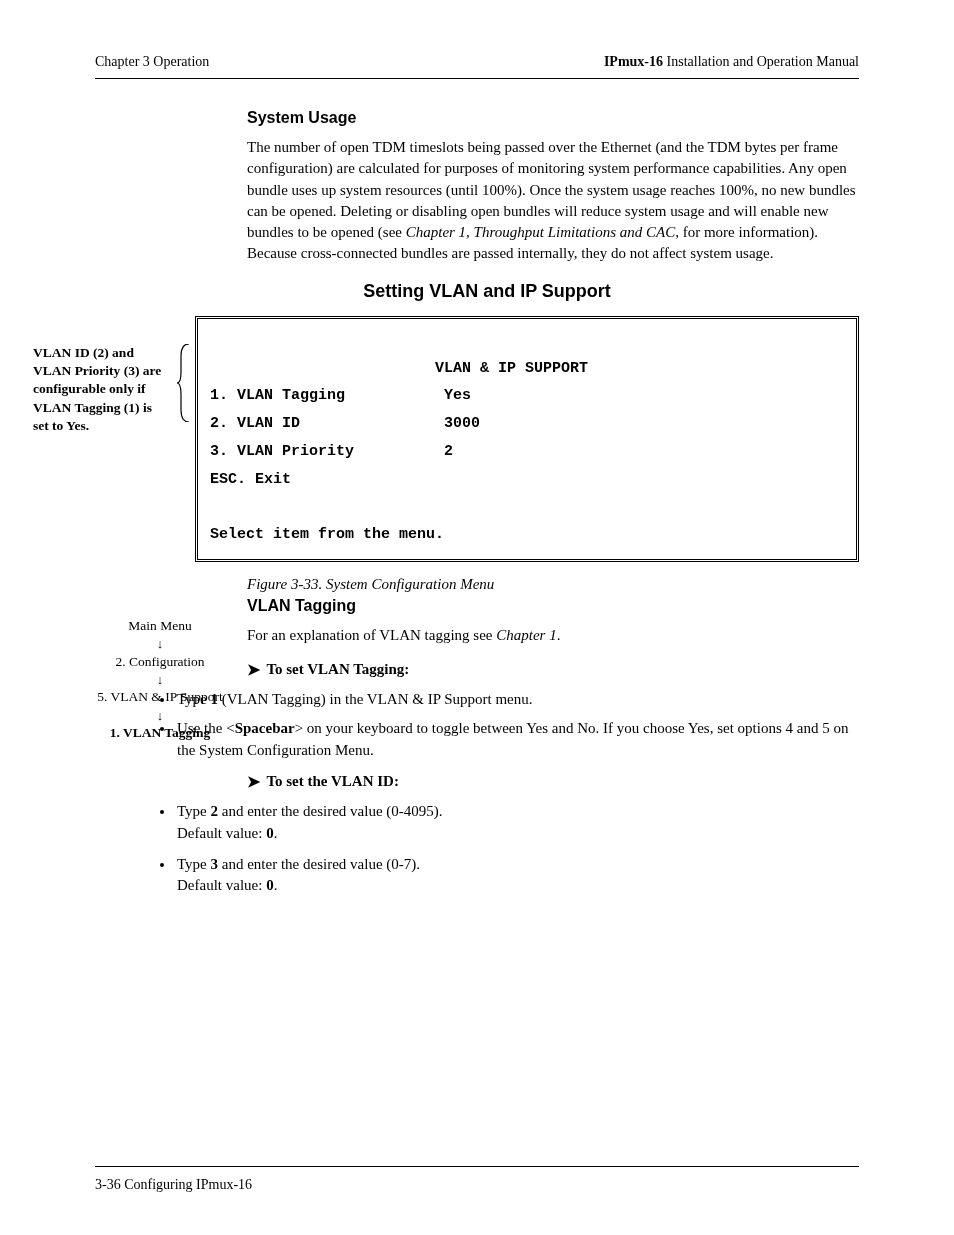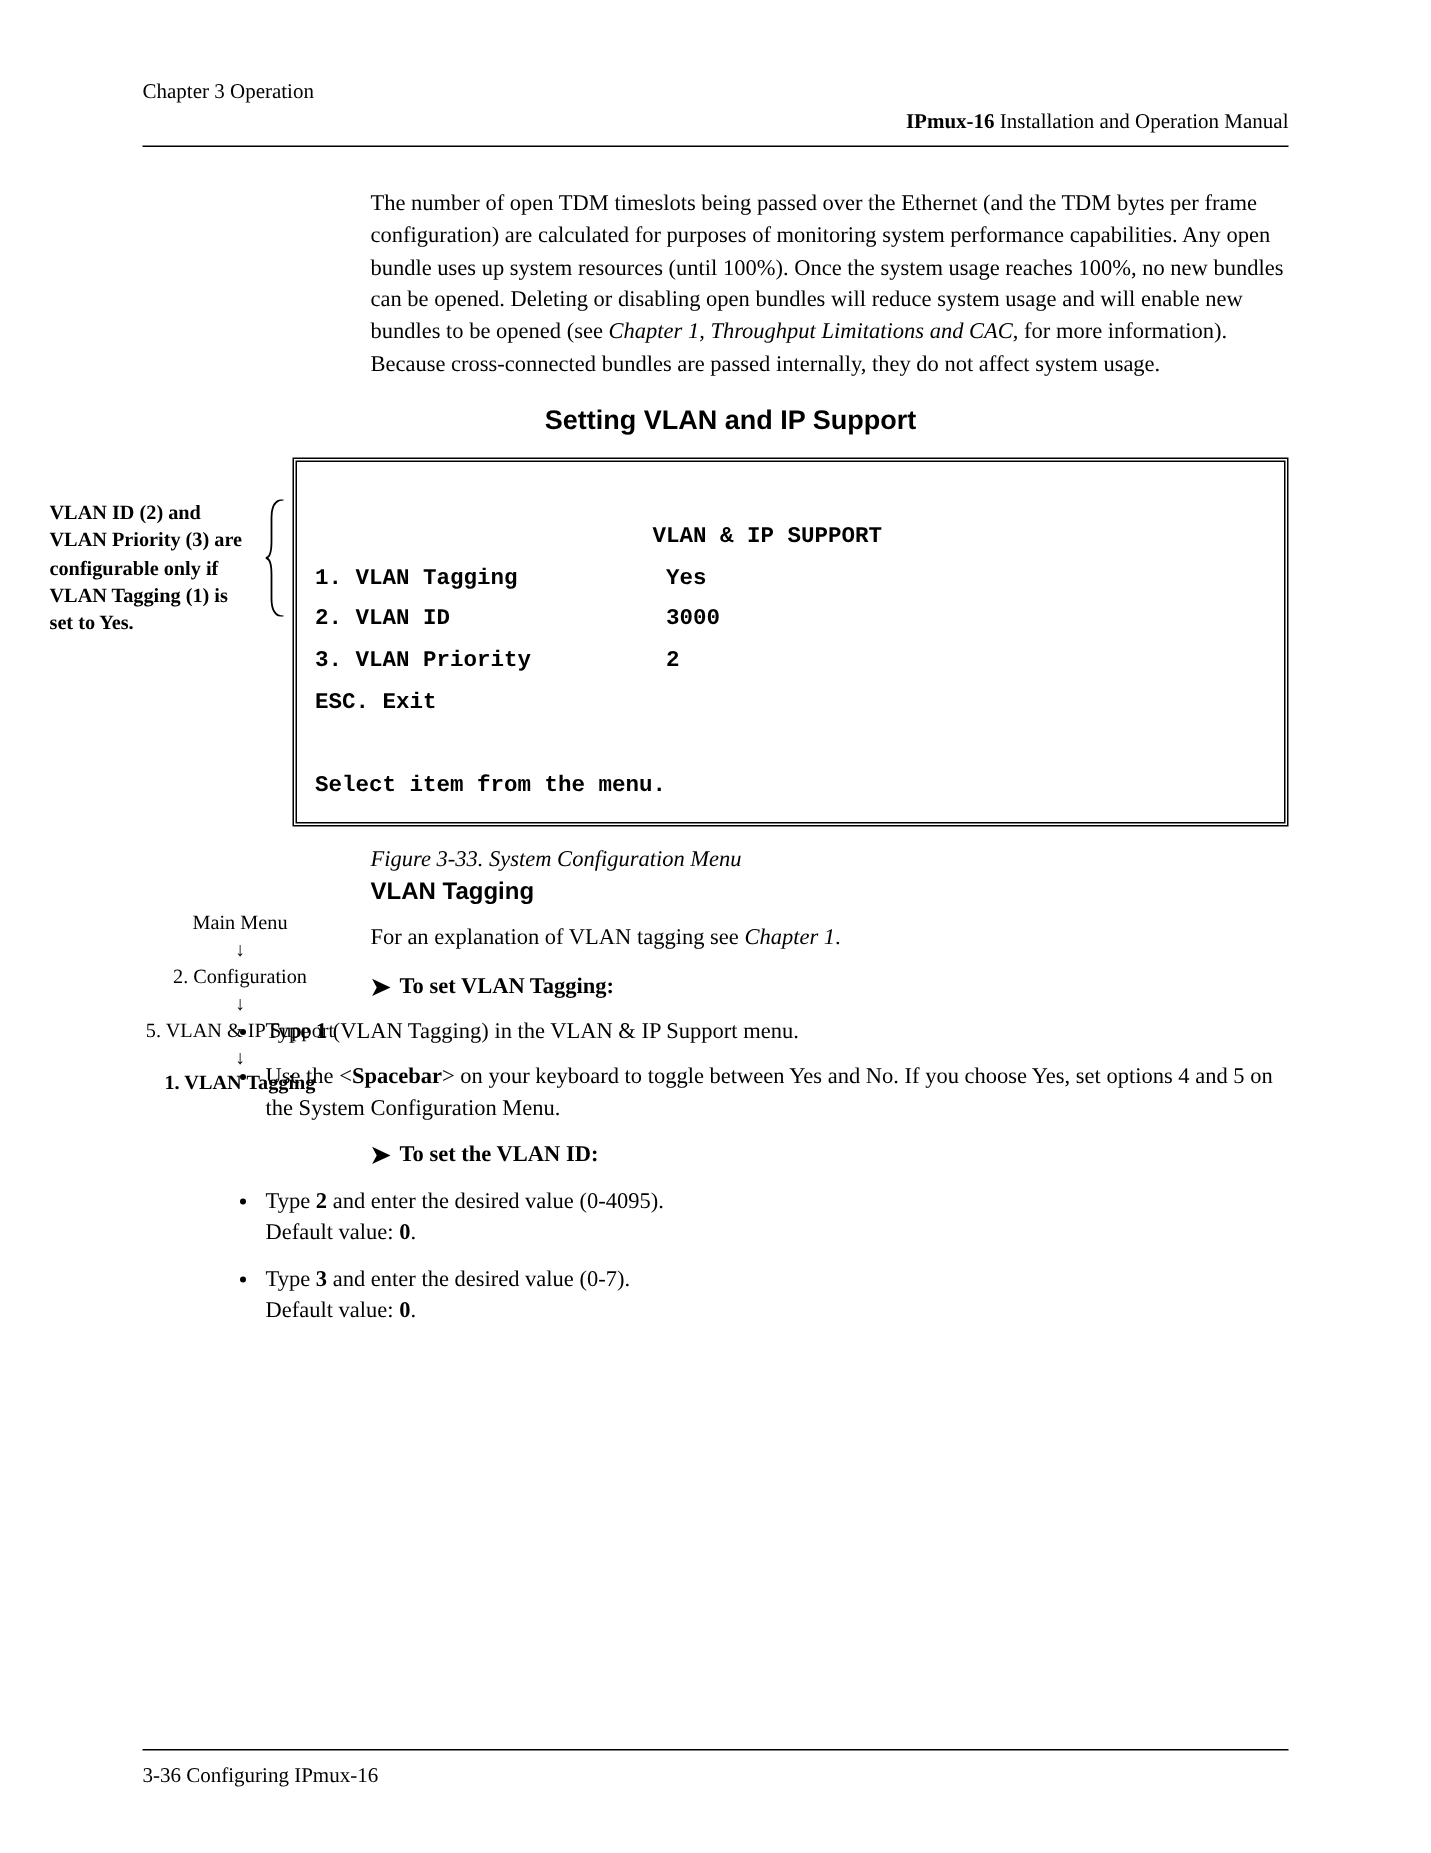--- a/index.html
+++ b/index.html
@@ -18,21 +18,20 @@
       position: relative;
       height: 100%;
     }
     .header {
       display: flex;
       justify-content: space-between;
       border-bottom: 1px solid #000;
       padding-bottom: 6px;
       margin-bottom: 28px;
       font-size: 14px;
-      flex-direction: column;
     }
     .header-right { text-align: right; }
     .header-right .bold { font-weight: bold; }
     h3 {
       font-family: 'Lucida Sans', Verdana, sans-serif;
       font-weight: bold;
       font-size: 16px;
       margin-bottom: 8px;
     }
     h2 {
@@ -138,20 +137,21 @@
 
 <div class="page">
   <div class="header">
     <div>Chapter 3  Operation</div>
     <div class="header-right">
       <span class="bold">IPmux-16</span><span> Installation and Operation Manual</span>
     </div>
   </div>
 
   <div class="body-indent">
+    <h3>System Usage</h3>
     <p class="para">
       <span>The number of open TDM timeslots being passed over the Ethernet (and the TDM bytes per frame configuration) are calculated for purposes of monitoring system performance capabilities. Any open bundle uses up system resources (until 100%). Once the system usage reaches 100%, no new bundles can be opened. Deleting or disabling open bundles will reduce system usage and will enable new bundles to be opened (see </span><span class="italic">Chapter 1, Throughput Limitations and CAC</span><span>, for more information). Because cross-connected bundles are passed internally, they do not affect system usage.</span>
     </p>
   </div>
 
   <h2 class="section-h2">Setting VLAN and IP Support</h2>
 
   <div class="terminal-wrap">
     <div class="side-note">VLAN ID (2) and VLAN Priority (3) are configurable only if VLAN Tagging (1) is set to Yes.</div>
     <svg class="brace" viewBox="0 0 14 78" preserveAspectRatio="none">

